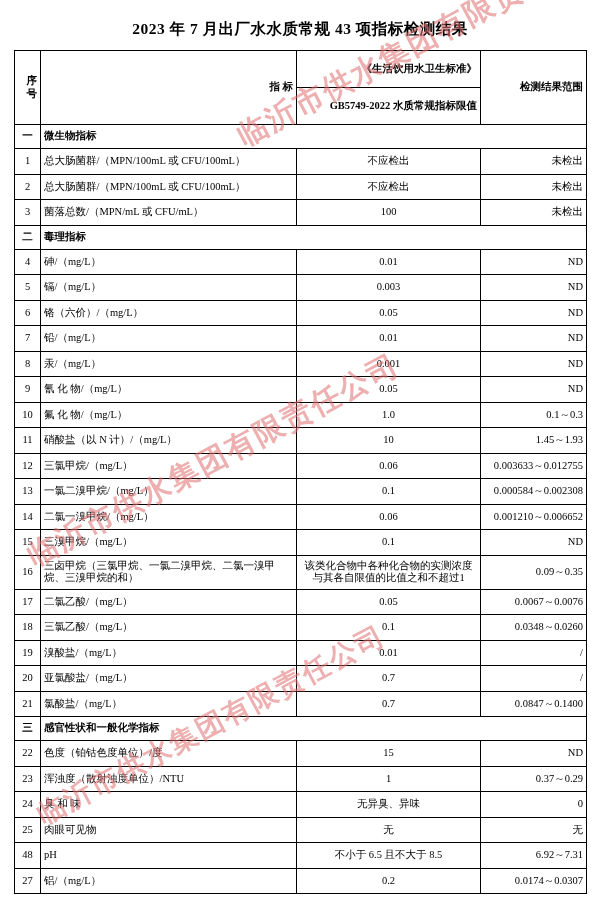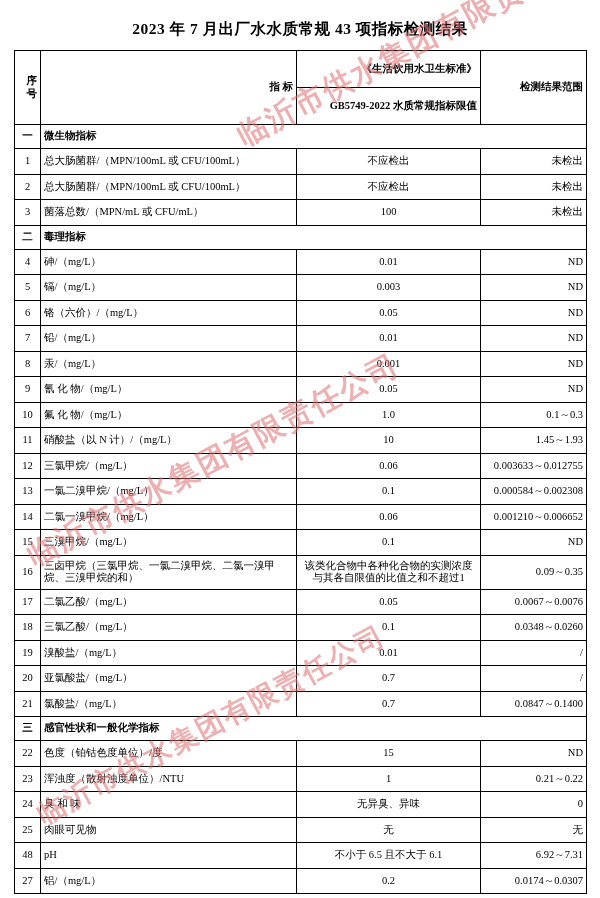--- a/index.html
+++ b/index.html
@@ -282,38 +282,38 @@
       <tr class="row-h">
         <td class="no-cell">22</td>
         <td class="ind-cell">色度（铂钴色度单位）/度</td>
         <td class="std-cell">15</td>
         <td class="res-cell">ND</td>
       </tr>
       <tr class="row-h">
         <td class="no-cell">23</td>
         <td class="ind-cell">浑浊度（散射浊度单位）/NTU</td>
         <td class="std-cell">1</td>
-        <td class="res-cell">0.21～0.22</td>
+        <td class="res-cell">0.37～0.29</td>
       </tr>
       <tr class="row-h">
         <td class="no-cell">24</td>
         <td class="ind-cell">臭 和 味</td>
         <td class="std-cell">无异臭、异味</td>
         <td class="res-cell">0</td>
       </tr>
       <tr class="row-h">
         <td class="no-cell">25</td>
         <td class="ind-cell">肉眼可见物</td>
         <td class="std-cell">无</td>
         <td class="res-cell">无</td>
       </tr>
       <tr class="row-h">
         <td class="no-cell">48</td>
         <td class="ind-cell">pH</td>
-        <td class="std-cell">不小于 6.5 且不大于 6.1</td>
+        <td class="std-cell">不小于 6.5 且不大于 8.5</td>
         <td class="res-cell">6.92～7.31</td>
       </tr>
       <tr class="row-h">
         <td class="no-cell">27</td>
         <td class="ind-cell">铝/（mg/L）</td>
         <td class="std-cell">0.2</td>
         <td class="res-cell">0.0174～0.0307</td>
       </tr>
     </tbody>
   </table>

